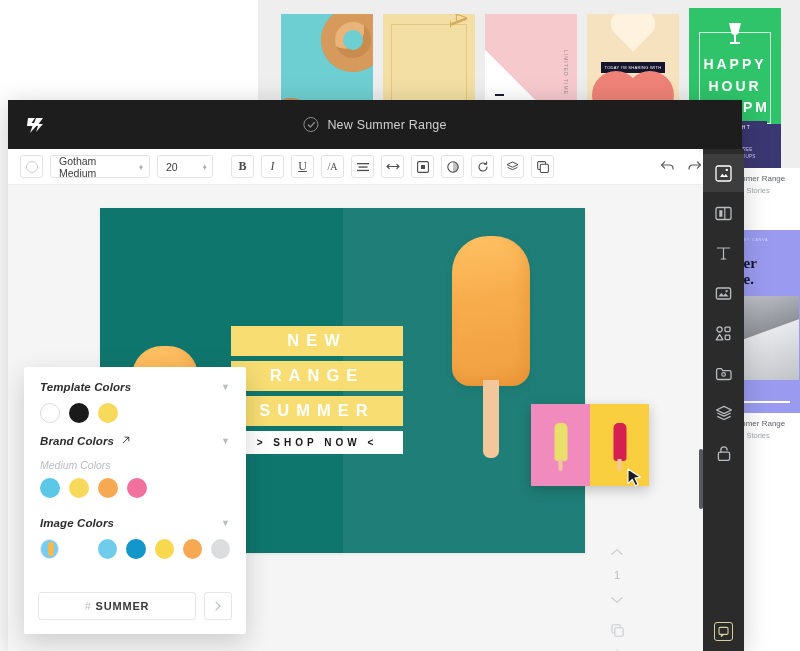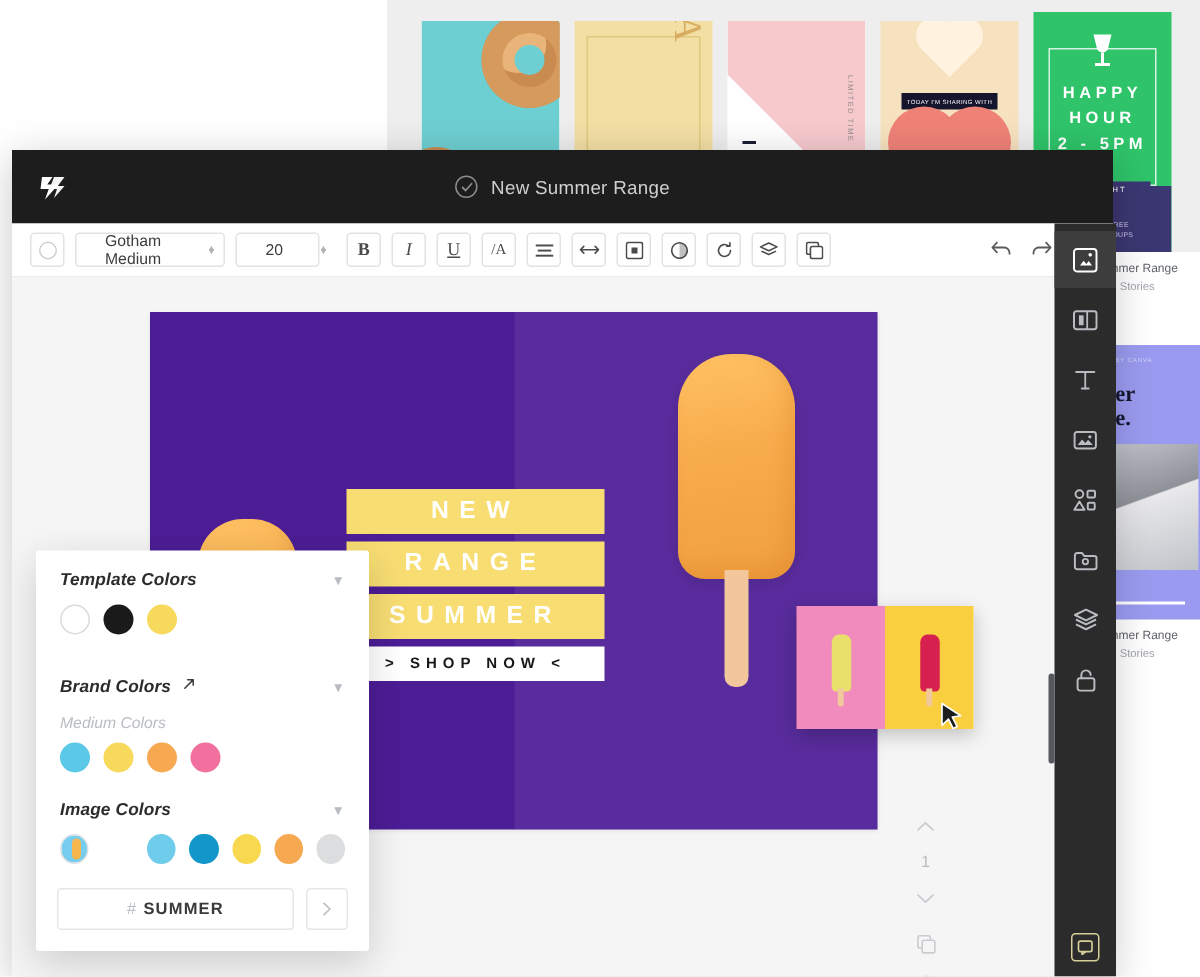--- a/index.html
+++ b/index.html
@@ -79,21 +79,21 @@
   .t4 .bar { position:absolute; left:14px; top:48px; width:64px; height:11px; background:#15152e;}
   .t4 .bar span { color:#fff; font-size:4px; display:block; text-align:center; line-height:11px; letter-spacing:.3px;}
   .t4 .insta { position:absolute; left:0; right:0; top:92px; text-align:center;
                font-family:"Liberation Serif", serif; font-size:19px; letter-spacing:3px; color:#15152e;}
 
   
   .t5 { background:#2fc46a; height:176px; top:8px; }
   .t5 .frame { position:absolute; left:10px; top:24px; right:10px; height:92px; border:1px solid rgba(255,255,255,.8);}
   .t5 .glass { position:absolute; left:50%; top:13px; transform:translateX(-50%); }
   .t5 .hh { position:absolute; left:0; right:0; top:46px; text-align:center; color:#fff;
-            font-size:11px; letter-spacing:3px; line-height:1.55; font-weight:bold;}
+            font-size:14px; letter-spacing:3px; line-height:1.55; font-weight:bold;}
   .t5 .navy { position:absolute; left:0; right:0; top:116px; bottom:0; background:#3b3772;}
   .t5 .tonight { position:absolute; left:14px; right:14px; top:113px; height:12px; background:#3b3772;
             color:#fff; font-size:5px; letter-spacing:1.4px; text-align:center; line-height:12px;}
   .t5 .lines { position:absolute; left:12px; top:132px; color:#cfc9ef; font-size:4.6px; line-height:1.5; letter-spacing:.2px;}
   .t5 .entry { position:absolute; left:12px; right:12px; top:163px; height:10px; background:#2fc46a;
             color:#fff; font-size:5px; letter-spacing:1.4px; text-align:center; line-height:10px;}
 
   
   .bg-right-col { position:absolute; left:703px; top:168px; width:97px; height:400px; }
   .bgcard { position:absolute; left:0; width:97px; background:#fff; }
@@ -136,38 +136,38 @@
   }
   .tbtn {
     height:23px; min-width:23px; border:1px solid #e3e3e3; border-radius:3px;
     background:#fff; display:flex; align-items:center; justify-content:center;
     color:#4b4b4b; font-size:12px; cursor:pointer;
   }
   .tbtn.swatch { width:23px; }
   .swatch-circle { width:12px; height:12px; border-radius:50%; border:1px solid #cfcfcf; background:#fff;}
   .select-box {
     height:23px; border:1px solid #e3e3e3; border-radius:3px; background:#fff;
-    display:flex; align-items:center; padding:0 5px 0 19px; gap:24px;
+    display:flex; align-items:center; padding:0 5px 0 8px; gap:24px;
     font-size:10.5px; color:#3c3c3c; cursor:pointer;
   }
   .select-box.font { width:100px; justify-content:space-between;}
   .select-box.size { width:56px; justify-content:space-between;}
   .stepper { display:flex; flex-direction:column; gap:2px; color:#b0b0b0; line-height:0;}
   .stepper i { font-style:normal; font-size:6px; }
   .tb-sep { width:4px; }
   .tb-right { margin-left:auto; display:flex; gap:9px; align-items:center; }
   .tb-icon { width:18px; height:18px; display:flex; align-items:center; justify-content:center;
              color:#5a5a5a; cursor:pointer; }
 
   
   .editor-body { position:relative; height: calc(551px - 49px - 36px); background:#f5f5f6; overflow:hidden;}
 
   
   .canvas-wrap { position:absolute; left:92px; top:23px; }
-  .canvas { position:relative; width:485px; height:345px; background:#4c1d95; overflow:hidden;
+  .canvas { position:relative; width:485px; height:345px; background:#0f766e; overflow:hidden;
             box-shadow: 0 1px 3px rgba(0,0,0,.08); }
   .canvas .shade { position:absolute; left:243px; top:0; bottom:0; right:0; background:rgba(255,255,255,.07);}
   .pop-big { position:absolute; left:352px; top:28px; }
   .pop-big .body { width:78px; height:150px; border-radius:36px 36px 18px 18px;
         background: linear-gradient(170deg,#ffc264 0%, #f8ad4d 40%, #f09f3f 100%);
         box-shadow: inset -6px -6px 12px rgba(200,110,20,.22), 0 3px 8px rgba(0,0,0,.09);}
   .pop-big .stick { position:absolute; left:50%; transform:translateX(-50%); top:144px;
         width:16px; height:78px; border-radius:0 0 7px 7px; background:#f2c79b;}
   .pop-sm { position:absolute; left:32px; top:138px; }
   .pop-sm .body { width:66px; height:145px; border-radius:30px 30px 30px 30px;
@@ -506,21 +506,21 @@
           <div class="cp-sec-head">
             <span class="cp-title">Template Colors</span>
             <span class="cp-chev">▼</span>
           </div>
           <div class="swatch-row">
             <span class="sw ring" style="background:#FFFFFF"></span>
             <span class="sw" style="background:#1A1A1A"></span>
             <span class="sw" style="background:#F7D95C"></span>
           </div>
 
-          <div class="cp-sec-head" style="margin-top:28px">
+          <div class="cp-sec-head" style="margin-top:12px">
             <span class="cp-title">
               <span>Brand Colors</span>
               <span>
                 <svg width="10" height="10" viewBox="0 0 10 10">
                     <path d="M2.2 7.8L7.6 2.4M4.1 2.2h3.7v3.7" stroke="#3c3c3c" stroke-width="1" fill="none" stroke-linecap="round" stroke-linejoin="round"></path>
                   </svg>
               </span>
             </span>
             <span class="cp-chev">▼</span>
           </div>

